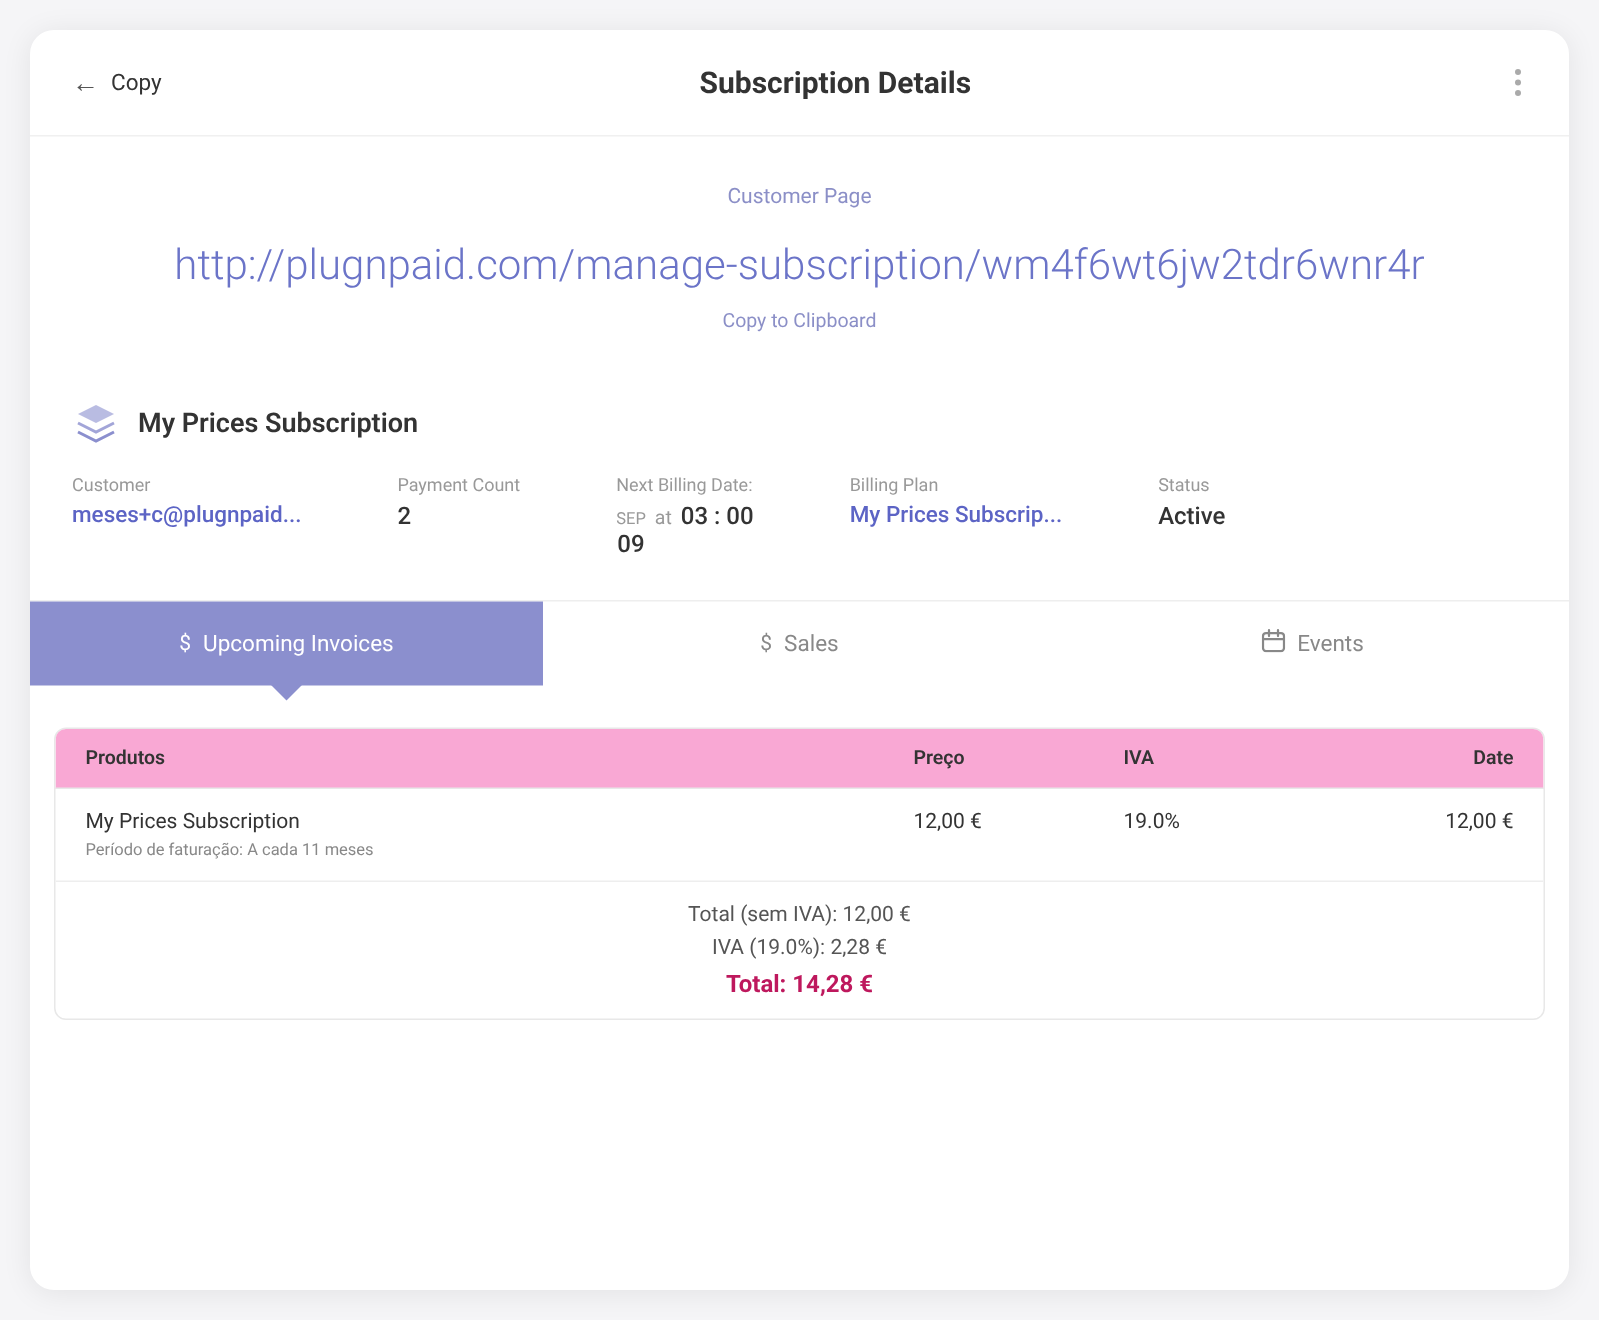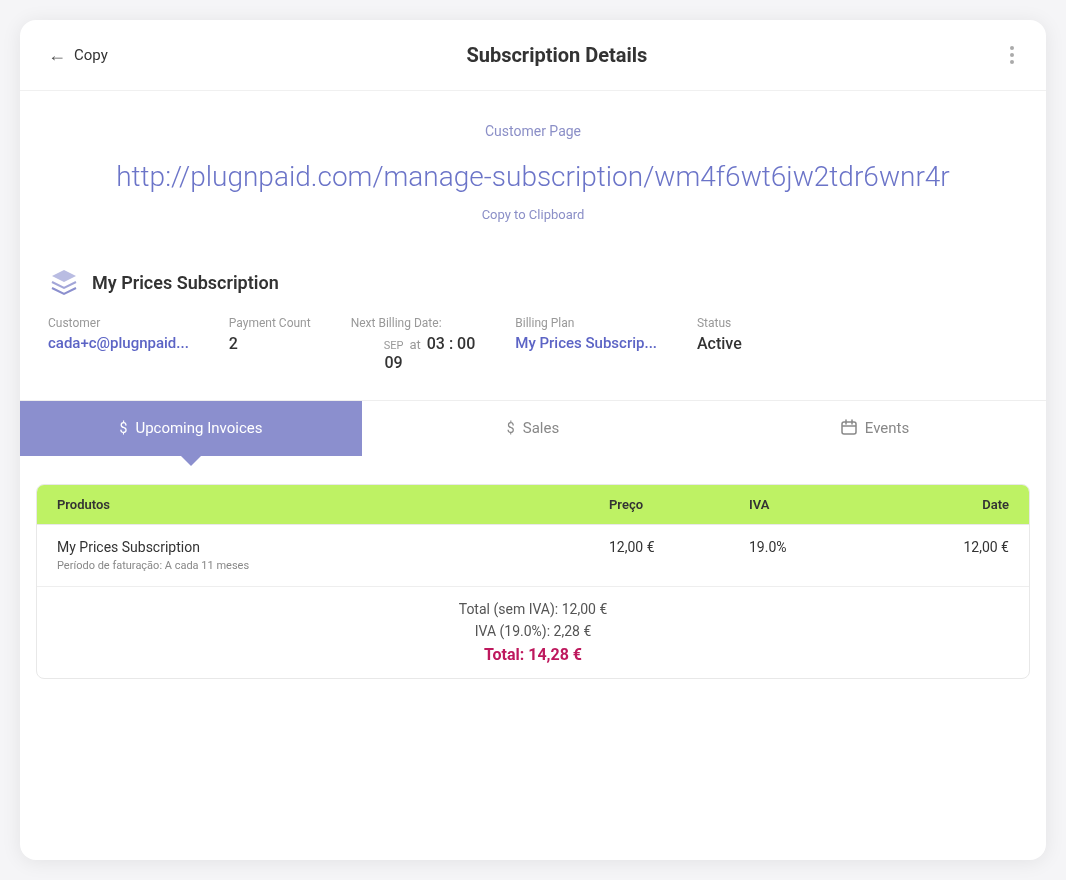--- a/index.html
+++ b/index.html
@@ -107,21 +107,21 @@
     }
     .subscription-title {
       font-size: 18px;
       font-weight: 600;
       color: #333;
     }
 
     
     .info-grid {
       display: flex;
-      gap: 40px;
+      gap: 64px;
       padding: 18px 28px 28px;
     }
     .info-cell {
       display: flex;
       flex-direction: column;
       gap: 4px;
     }
     .info-label {
       font-size: 12px;
       color: #999;
@@ -139,21 +139,20 @@
     .next-billing-inner {
       display: flex;
       align-items: baseline;
       gap: 6px;
     }
     .billing-date-col {
       display: flex;
       flex-direction: column;
       align-items: center;
       line-height: 1.2;
-      margin-left: 33px;
     }
     .billing-month {
       font-size: 11px;
       color: #999;
       text-transform: uppercase;
     }
     .billing-day {
       font-size: 16px;
       color: #333;
       font-weight: 500;
@@ -211,21 +210,21 @@
     
     .table-section {
       margin: 28px 16px 16px;
       border: 1px solid #e8e8e8;
       border-radius: 8px;
       overflow: hidden;
     }
     .table-header-row {
       display: grid;
       grid-template-columns: 1fr 140px 120px 140px;
-      background: #bef264;
+      background: #f9a8d4;
       padding: 12px 20px;
       border-bottom: 1px solid #e8e8e8;
     }
     .th {
       font-size: 13px;
       font-weight: 600;
       color: #333;
       text-align: left;
     }
     .th.right {
@@ -295,21 +294,21 @@
       <path d="M16 4L4 10l12 6 12-6-12-6z" fill="#8b8fce" opacity="0.6"></path>
       <path d="M4 16l12 6 12-6" stroke="#8b8fce" stroke-width="2" fill="none" opacity="0.8"></path>
       <path d="M4 22l12 6 12-6" stroke="#8b8fce" stroke-width="2" fill="none"></path>
     </svg>
     <span class="subscription-title">My Prices Subscription</span>
   </div>
 
   <div class="info-grid">
     <div class="info-cell">
       <span class="info-label">Customer</span>
-      <span class="info-value">cada+c@plugnpaid...</span>
+      <span class="info-value">meses+c@plugnpaid...</span>
     </div>
     <div class="info-cell">
       <span class="info-label">Payment Count</span>
       <span class="info-value dark">2</span>
     </div>
     <div class="info-cell">
       <span class="info-label">Next Billing Date:</span>
       <div class="next-billing-inner">
         <div class="billing-date-col">
           <span class="billing-month">SEP</span>

